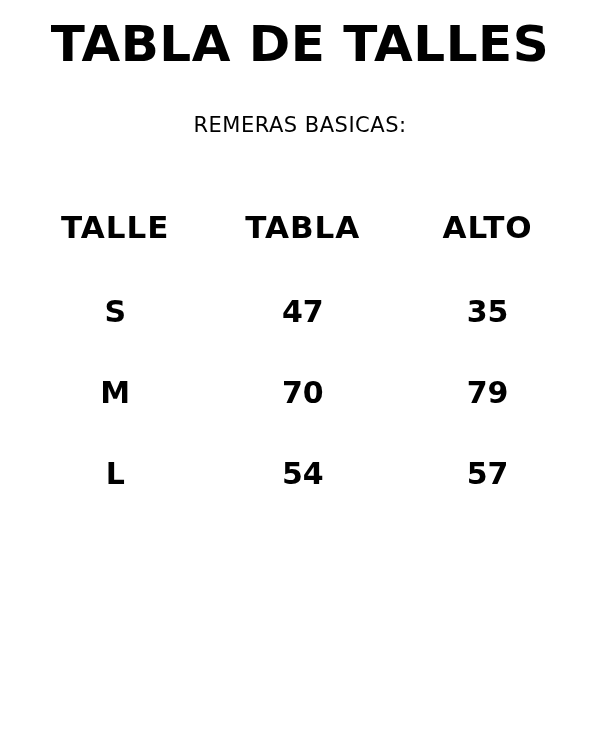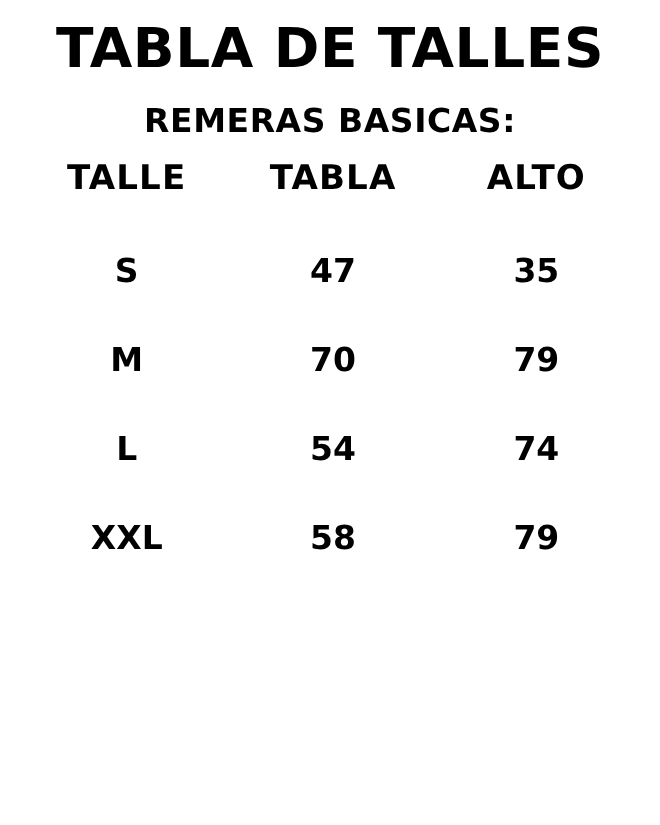--- a/index.html
+++ b/index.html
@@ -15,41 +15,42 @@
     overflow: hidden;
   }
   .sheet {
     width: 600px;
     height: 750px;
     box-sizing: border-box;
     display: flex;
     flex-direction: column;
     align-items: center;
     padding-top: 18px;
+    gap: 20px;
   }
   .title {
     font-size: 50px;
     font-weight: 800;
     letter-spacing: 0.5px;
     line-height: 1.05;
     text-align: center;
     margin: 0;
     padding: 0 6px;
     white-space: nowrap;
   }
   .subtitle {
-    font-size: 30px;
-    font-weight: 700;
+    font-size: 21px;
+    font-weight: 400;
     letter-spacing: 0.5px;
     text-align: center;
     margin: 0;
     padding-top: 22px;
   }
   table.size-table {
-    margin-top: 16px;
+    margin-top: 52px;
     border-collapse: collapse;
     width: 560px;
     table-layout: fixed;
   }
   table.size-table th {
     font-size: 31px;
     font-weight: 800;
     letter-spacing: 1px;
     text-align: center;
     padding: 0 0 26px 0;
@@ -93,23 +94,18 @@
         <td>35</td>
       </tr>
       <tr>
         <td>M</td>
         <td>70</td>
         <td>79</td>
       </tr>
       <tr>
         <td>L</td>
         <td>54</td>
-        <td>74</td>
-      </tr>
-      <tr>
-        <td>XXL</td>
-        <td>58</td>
-        <td>79</td>
+        <td>57</td>
       </tr>
     </tbody>
   </table>
 
 </div>
 
 </body></html>

